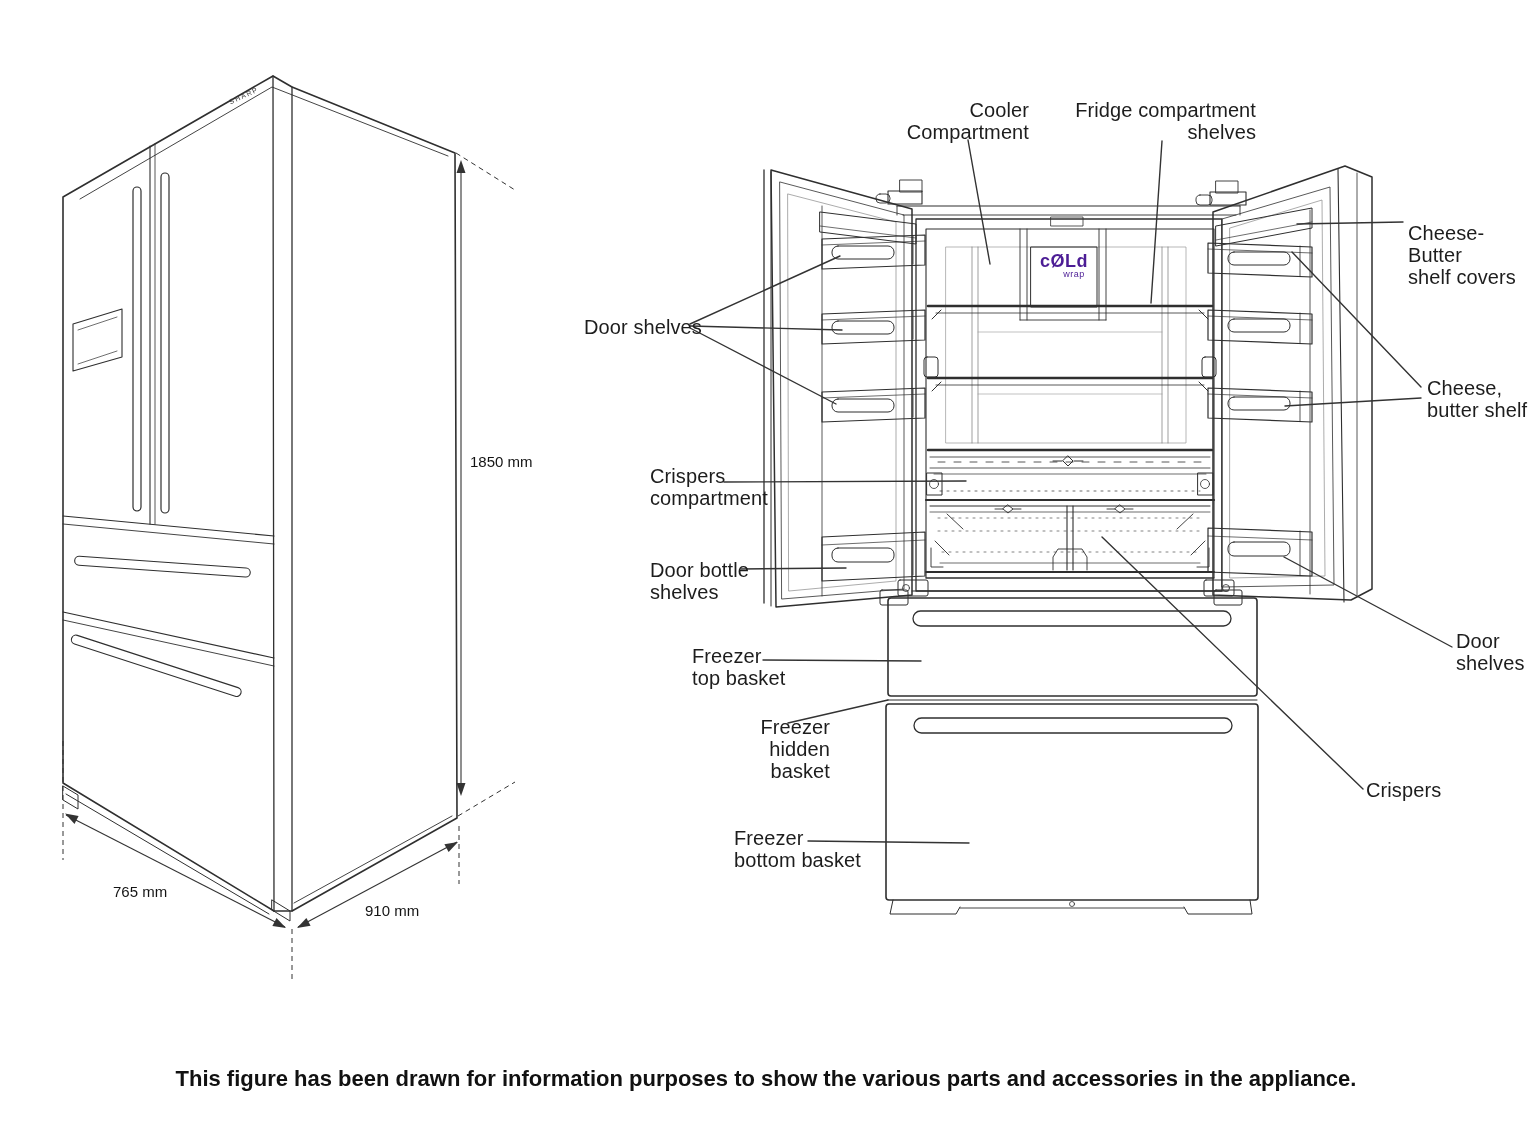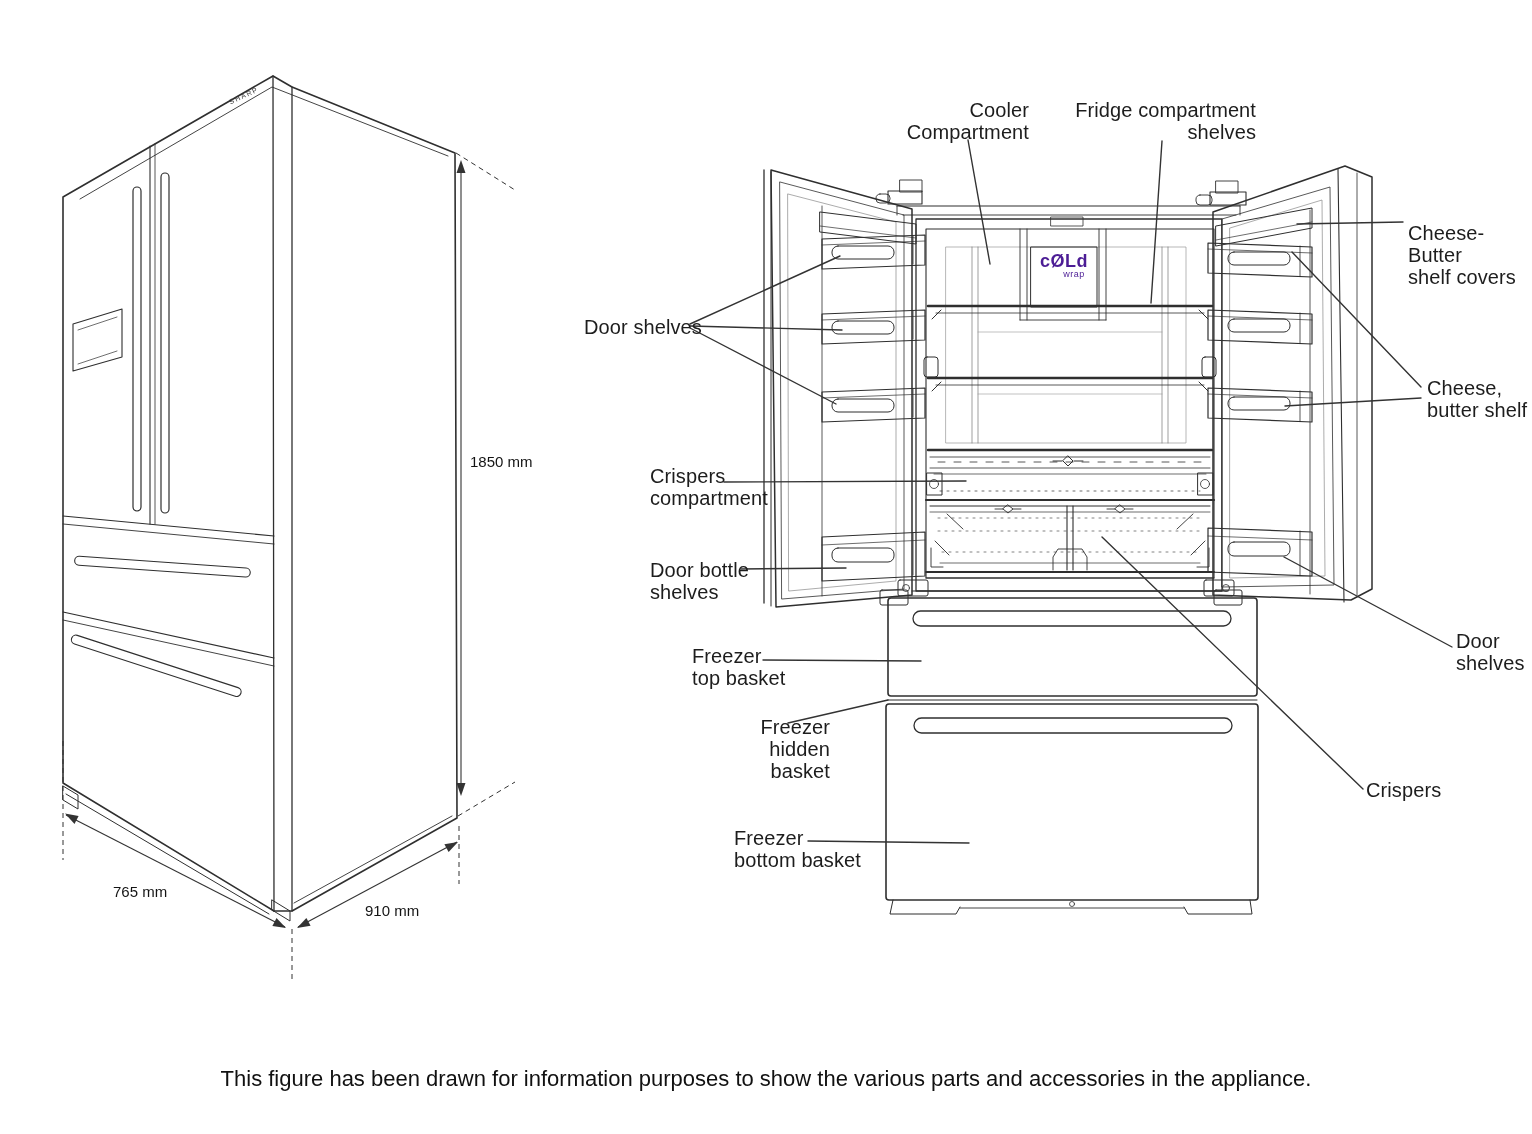--- a/index.html
+++ b/index.html
@@ -39,21 +39,21 @@
   }
   .logo-main{font-size:18px;font-weight:bold;letter-spacing:0.5px;line-height:20px;}
   .logo-sub{font-size:9px;line-height:9px;margin-top:-1px;letter-spacing:0.5px;padding-left:20px;}
   .caption{
     position:absolute;
     left:0;top:1062px;width:1532px;
     text-align:center;
     font-size:22px;line-height:34px;
     color:#111;
   }
-  .caption p{margin:0;}
+  .caption p{margin:0;font-weight:bold;}
 </style>
 </head>
 <body>
 
 <div class="page">
 
   <svg class="art" width="1532" height="1134" viewBox="0 0 1532 1134">
 
     <g stroke="#2f2f2f" fill="none" stroke-linejoin="round" stroke-linecap="round">
 

